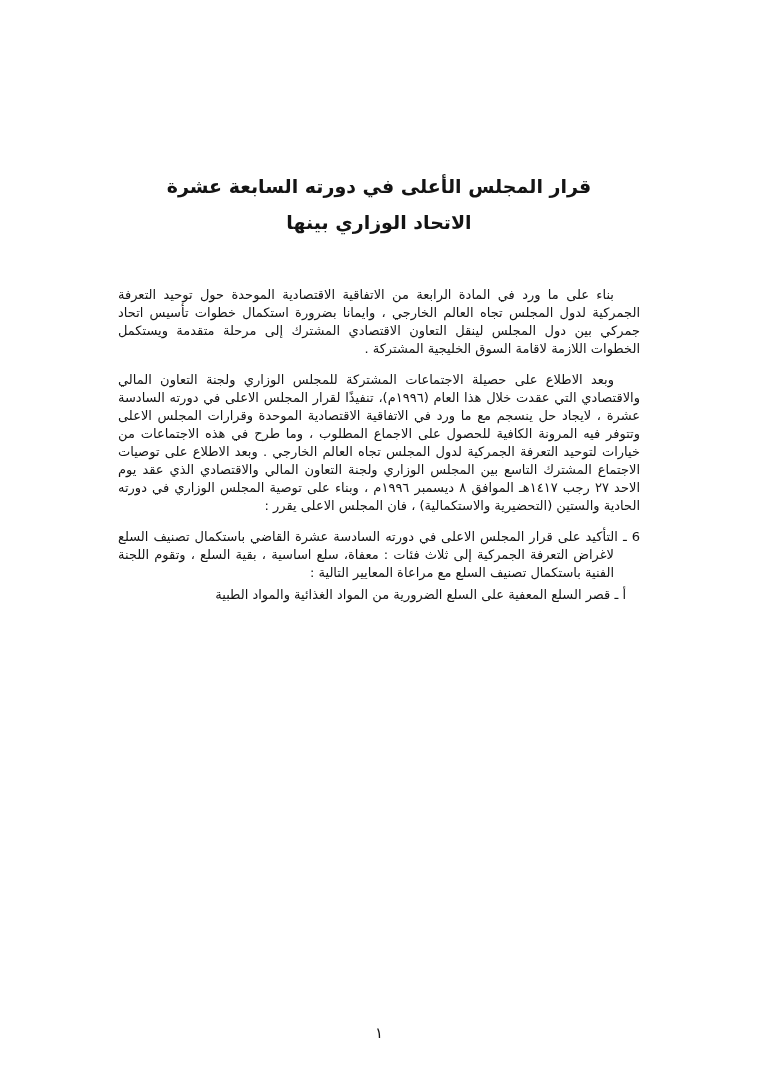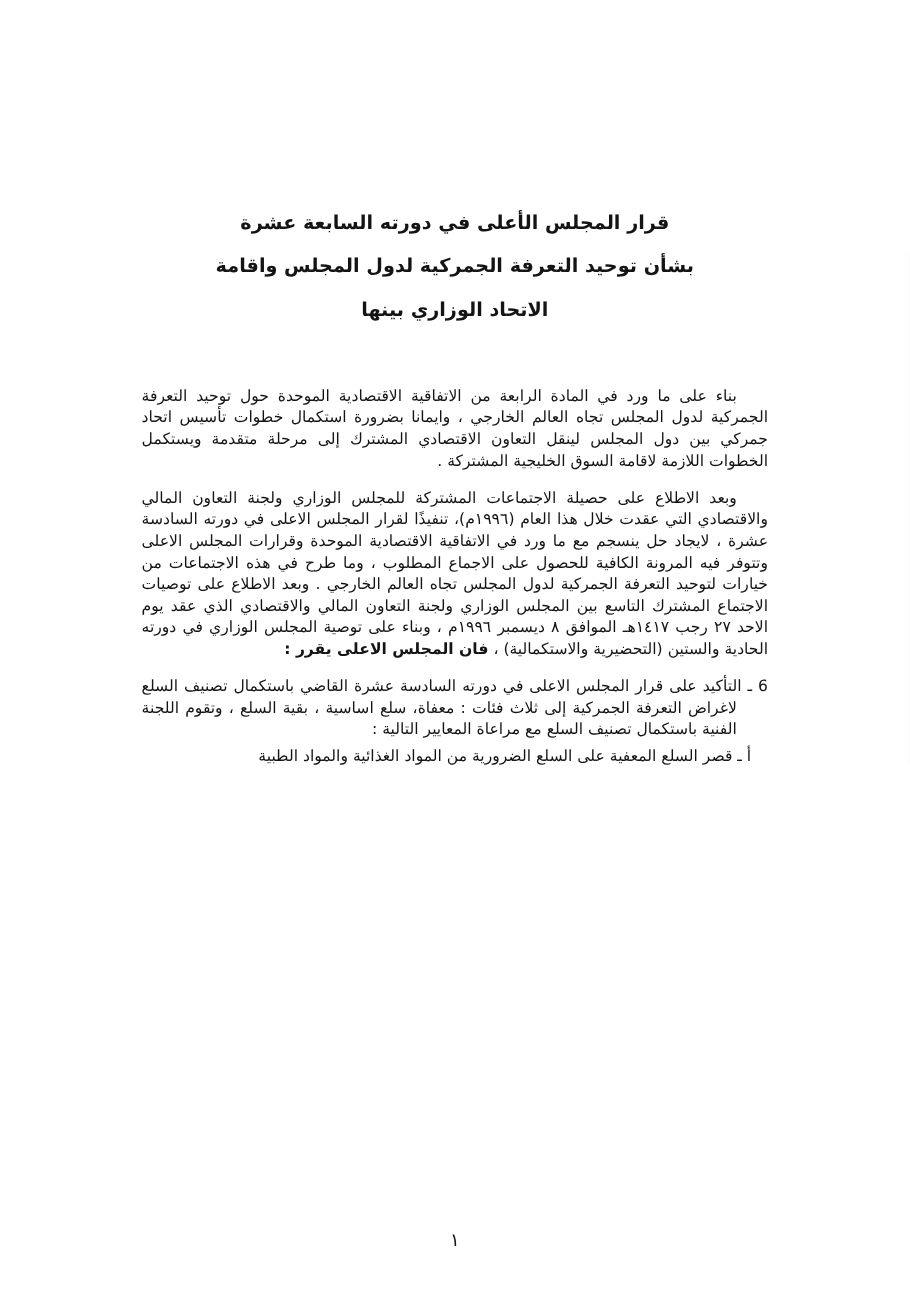--- a/index.html
+++ b/index.html
@@ -19,37 +19,37 @@
     background: #ffffff;
     direction: rtl;
     color: #141414;
     overflow: hidden;
     box-sizing: border-box;
   }
   .title-block {
     padding-top: 168px;
     text-align: center;
     font-weight: bold;
-    font-size: 16px;
+    font-size: 19px;
     line-height: 36px;
     letter-spacing: 0.2px;
   }
   .doc-body {
     margin: 46px 118px 0 118px;
     font-size: 13px;
     line-height: 18px;
     text-align: justify;
     text-justify: inter-word;
   }
   .para {
     margin: 0 0 13px 0;
     text-indent: 2em; 
   }
   .bold {
-    font-weight: bold;
+    font-weight: normal;
   }
   .list-item {
     padding-right: 26px;   
     text-indent: -26px;
     margin: 0 0 3px 0;
   }
   .list-item.sub {
     margin-right: 14px;    
     margin-top: 4px;
   }
@@ -63,21 +63,20 @@
     color: #141414;
   }
 </style>
 </head>
 <body>
 
 <div class="sheet">
 
   <div class="title-block">
     <div class="title-line">قرار المجلس الأعلى في دورته السابعة عشرة</div>
-    <div class="title-line">بشأن توحيد التعرفة الجمركية لدول المجلس واقامة</div>
     <div class="title-line">الاتحاد الوزاري بينها</div>
   </div>
 
   <div class="doc-body">
 
     <p class="para">بناء على ما ورد في المادة الرابعة من الاتفاقية الاقتصادية الموحدة حول توحيد التعرفة الجمركية لدول المجلس تجاه العالم الخارجي ، وايمانا بضرورة استكمال خطوات تأسيس اتحاد جمركي بين دول المجلس لينقل التعاون الاقتصادي المشترك إلى مرحلة متقدمة ويستكمل الخطوات اللازمة لاقامة السوق الخليجية المشتركة .</p>
 
     <p class="para">
       <span>وبعد الاطلاع على حصيلة الاجتماعات المشتركة للمجلس الوزاري ولجنة التعاون المالي والاقتصادي التي عقدت خلال هذا العام (١٩٩٦م)، تنفيذًا لقرار المجلس الاعلى في دورته السادسة عشرة ، لايجاد حل ينسجم مع ما ورد في الاتفاقية الاقتصادية الموحدة وقرارات المجلس الاعلى وتتوفر فيه المرونة الكافية للحصول على الاجماع المطلوب ، وما طرح في هذه الاجتماعات من خيارات لتوحيد التعرفة الجمركية لدول المجلس تجاه العالم الخارجي . وبعد الاطلاع على توصيات الاجتماع المشترك التاسع بين المجلس الوزاري ولجنة التعاون المالي والاقتصادي الذي عقد يوم الاحد ٢٧ رجب ١٤١٧هـ الموافق ٨ ديسمبر ١٩٩٦م ، وبناء على توصية المجلس الوزاري في دورته الحادية والستين (التحضيرية والاستكمالية) ، </span><span class="bold">فان المجلس الاعلى يقرر :</span>
     </p>

